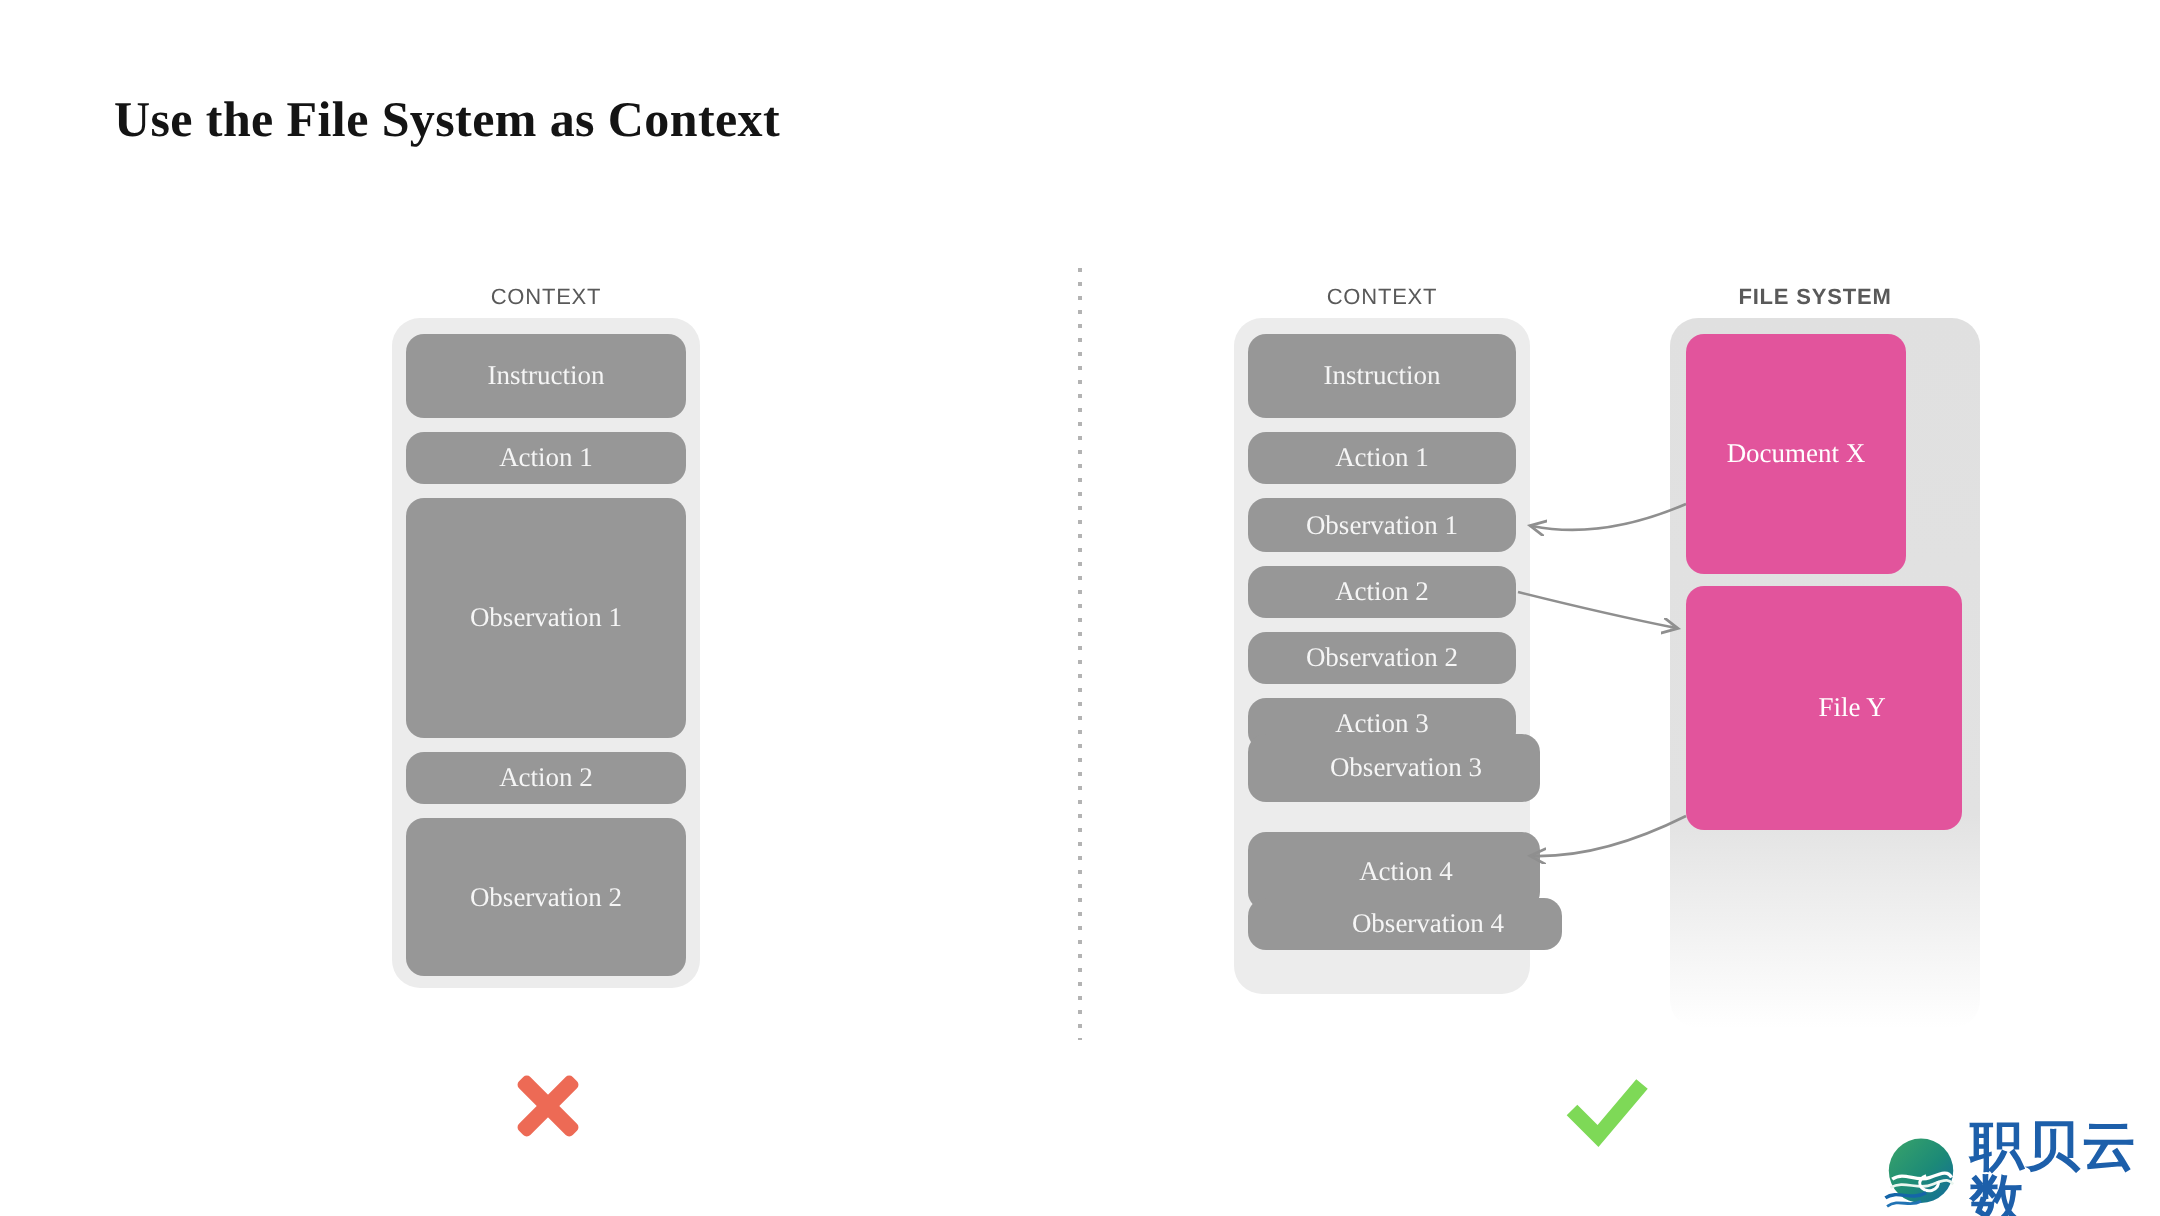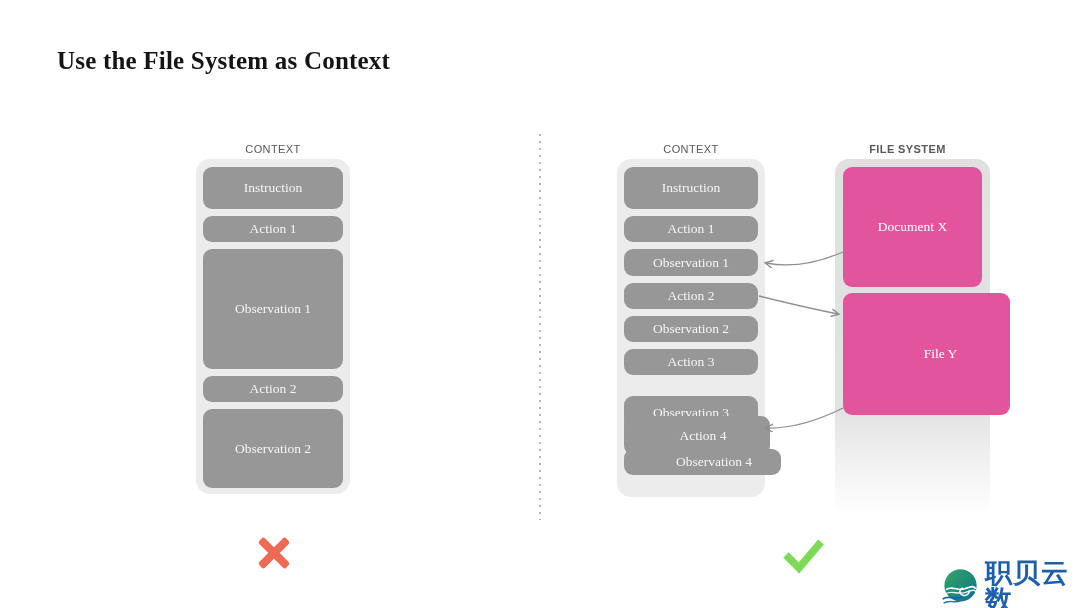--- a/index.html
+++ b/index.html
@@ -82,28 +82,28 @@
   .lb3 { top: 217px; height: 26px; }
   .lb4 { top: 250px; height: 79px; }
   
   .right-context-panel .gbox { left: 7px; width: 134px; }
   .rb0 { top: 8px;   height: 42px; }
   .rb1 { top: 57px;  height: 26px; }
   .rb2 { top: 90px;  height: 27px; }
   .rb3 { top: 124px; height: 26px; }
   .rb4 { top: 157px; height: 26px; }
   .rb5 { top: 190px; height: 26px; }
-  .rb6 { top: 237px; height: 34px; }
+  .rb6 { top: 208px; height: 34px; padding-left: 12px; }
   .rb7 { top: 257px; height: 39px; padding-left: 12px; }
   .rb8 { top: 290px; height: 26px; padding-left: 23px; }
 
   .pbox {
     position: absolute;
     left: 8px;
-    width: 139px;
+    width: 110px;
     background: #e2549c;
     border-radius: 9px;
     color: #ffffff;
     font-family: "Liberation Serif", "DejaVu Serif", serif;
     font-size: 13.5px;
     display: flex;
     align-items: center;
     justify-content: center;
   }
   .fb0 { top: 8px;   height: 120px; }

